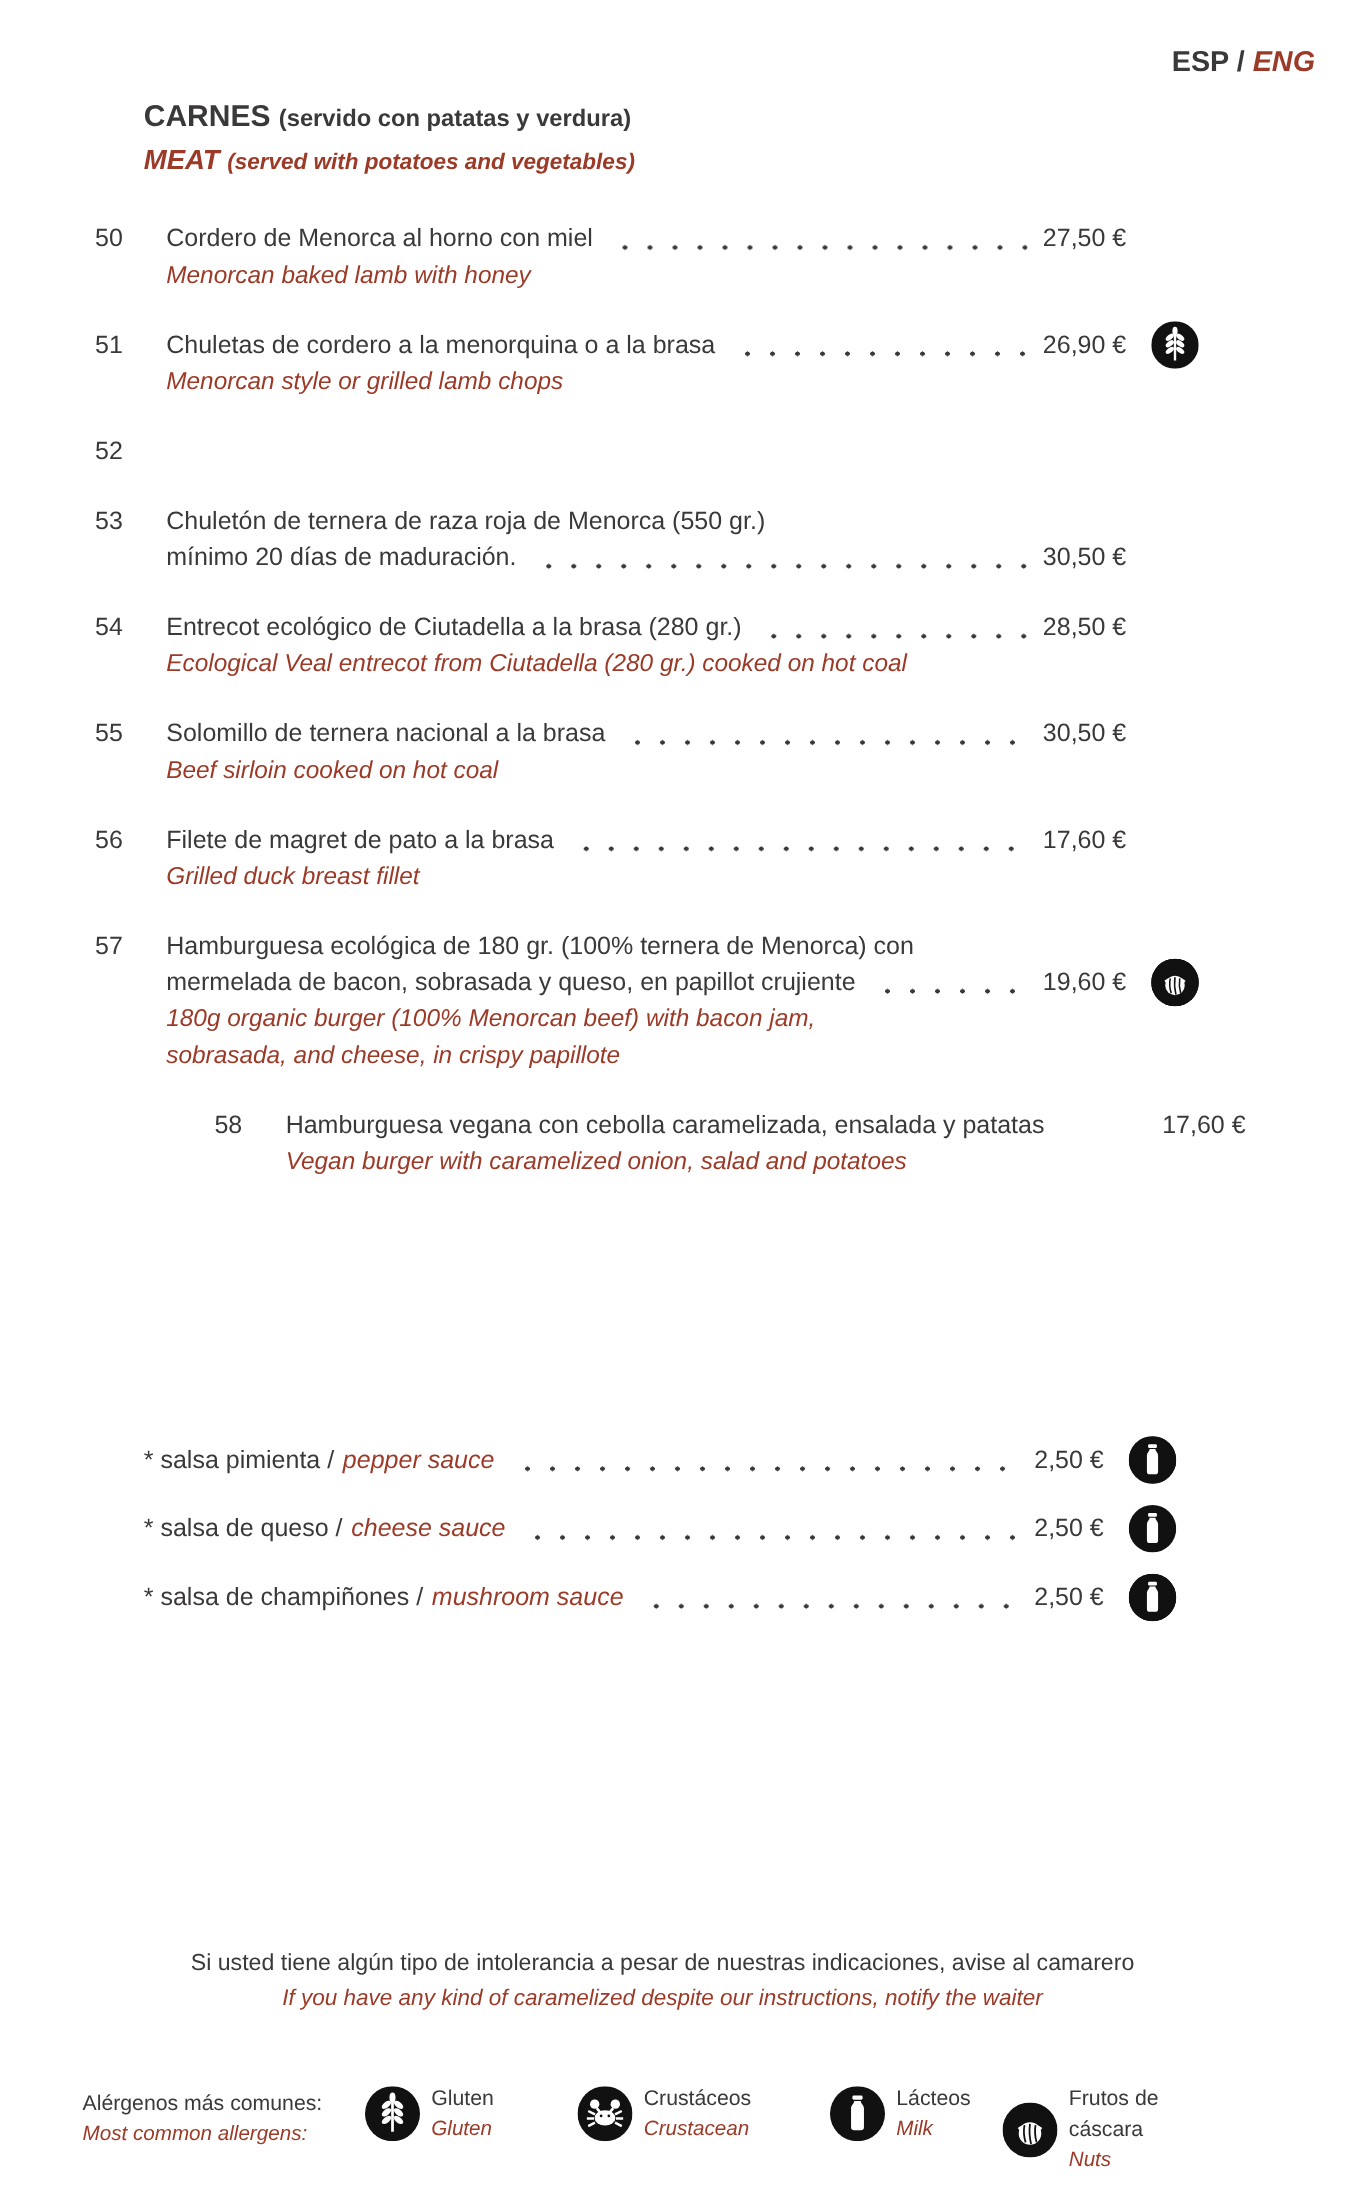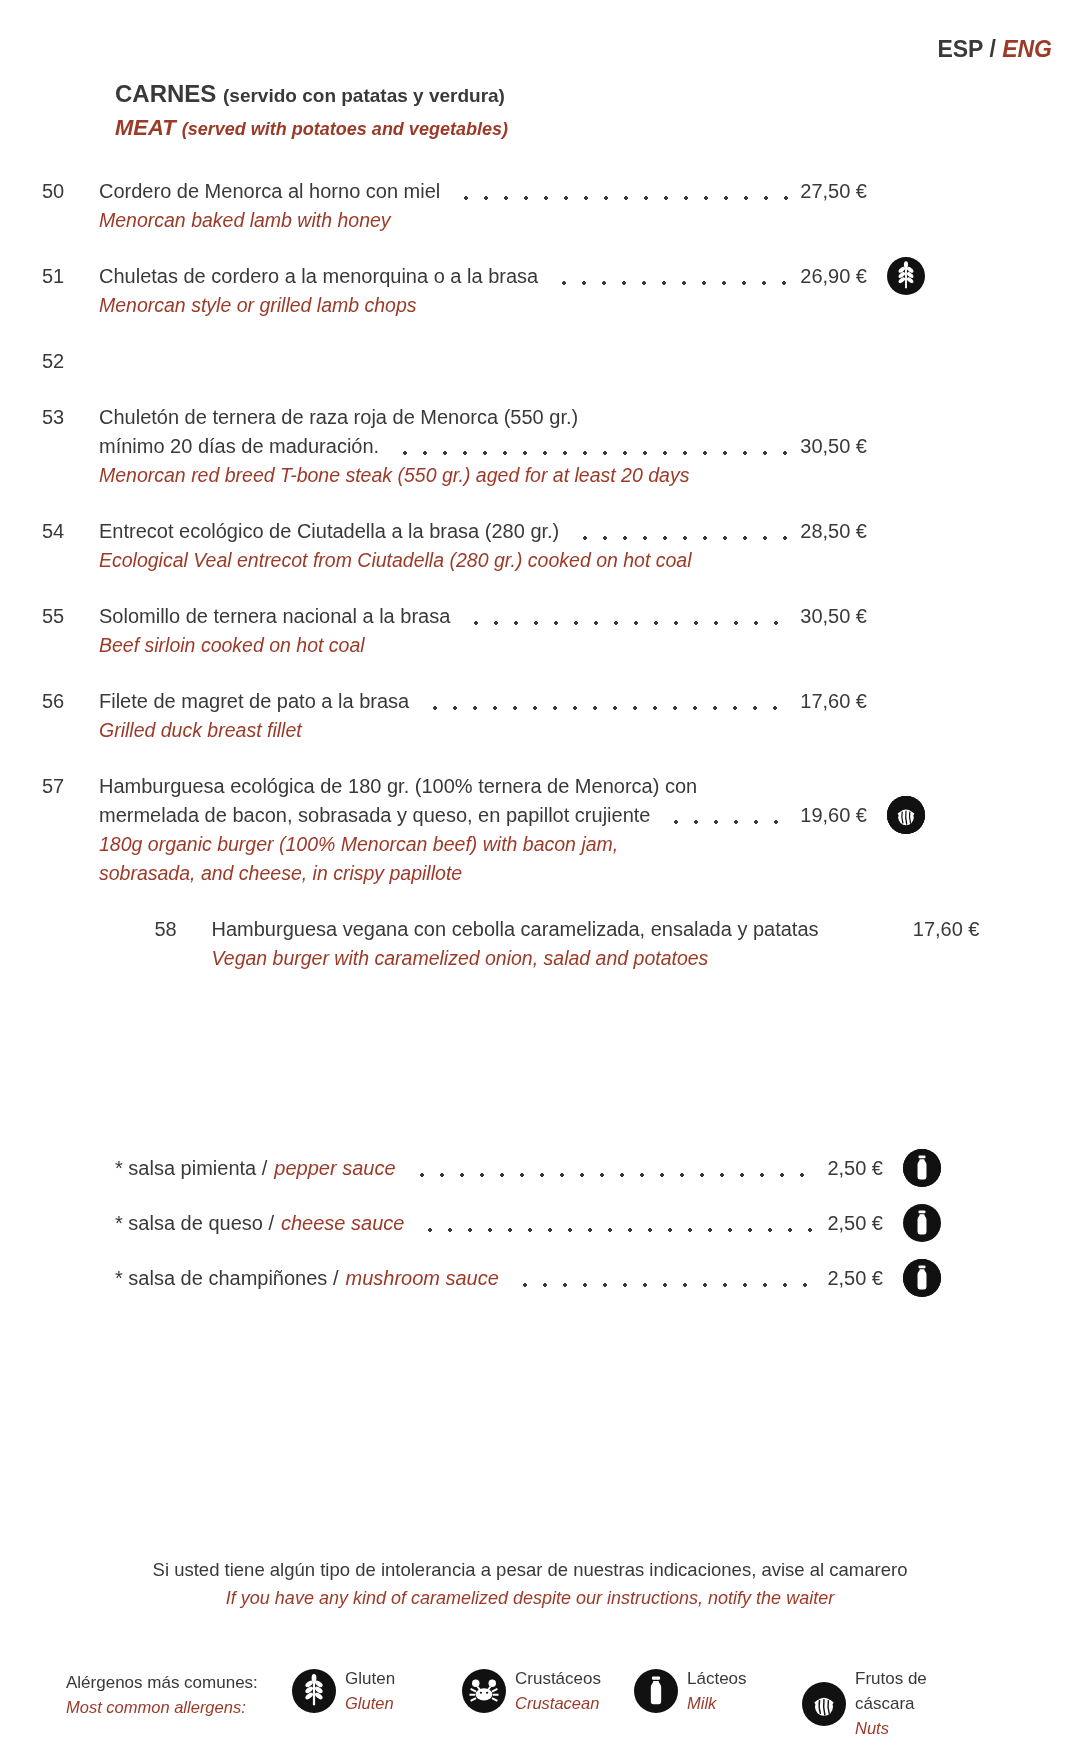--- a/index.html
+++ b/index.html
@@ -16,21 +16,21 @@
   #lang-toggle{position:absolute;top:36px;right:40px;font-size:23px;font-weight:bold;white-space:nowrap;}
   #lang-toggle .eng{color:var(--accent);font-style:italic;}
   
   #section-header{position:absolute;left:115px;top:78px;line-height:32px;}
   .sec-es{font-size:24px;font-weight:bold;}
   .sec-es .sub{font-size:19px;}
   .sec-en{font-size:22px;font-weight:bold;font-style:italic;color:var(--accent);}
   .sec-en .sub{font-size:18px;}
   
   #items{position:absolute;left:0;top:177px;width:1092px;}
-  .item{display:flex;margin-bottom:27px;padding-left:42px;}
+  .item{display:flex;margin-bottom:27px;padding-left:76px;}
   .item.extra-top{margin-top:14px;justify-content:center;}
   .num{width:57px;flex:none;font-size:20px;line-height:29px;}
   .content{width:768px;flex:none;}
   .line{display:flex;position:relative;line-height:29px;font-size:20px;white-space:nowrap;}
   .es-text{flex:none;}
   .leader{flex:1 1 auto;min-width:18px;margin:0 12px 0 16px;
     background-image:radial-gradient(circle,#3b3838 1.8px,rgba(0,0,0,0) 2px);
     background-size:20px 6px;background-repeat:repeat-x;background-position:left bottom 5px;}
   .leader.empty{background:none;}
   .price{flex:none;text-align:right;}
@@ -120,21 +120,20 @@
       <div class="num">53</div>
       <div class="content">
         <div class="line">
           <span class="es-text">Chuletón de ternera de raza roja de Menorca (550 gr.)</span>
         </div>
         <div class="line">
           <span class="es-text">mínimo 20 días de maduración.</span>
           <span class="leader"></span>
           <span class="price">30,50 €</span>
         </div>
-        <div class="en-line">Menorcan red breed  T-bone steak (550 gr.) aged for at least 20 days</div>
       </div>
     </div>
     <div class="item">
       <div class="num">54</div>
       <div class="content">
         <div class="line">
           <span class="es-text">Entrecot ecológico de Ciutadella a la brasa (280 gr.)</span>
           <span class="leader"></span>
           <span class="price">28,50 €</span>
         </div>
@@ -335,21 +334,21 @@
           <path d="M12.7 20.5 L7.8 18 M12 23.5 L6.8 23.5 M12.7 26.5 L7.8 29 M27.3 20.5 L32.2 18 M28 23.5 L33.2 23.5 M27.3 26.5 L32.2 29" stroke="#fff" stroke-width="1.8"></path>
           <circle cx="17.2" cy="21.6" r="1" fill="#111111"></circle>
           <circle cx="22.8" cy="21.6" r="1" fill="#111111"></circle>
         </svg>
       </span>
       <span class="glabels">
         <div class="legend-es">Crustáceos</div>
         <div class="legend-en">Crustacean</div>
       </span>
     </div>
-    <div class="legend-group" style="left: 634px;">
+    <div class="legend-group" style="left: 664px;">
       <span class="gicon">
         <svg viewBox="0 0 40 40" xmlns="http://www.w3.org/2000/svg">
           <circle cx="20" cy="20" r="20" fill="#111111"></circle>
           <rect x="16.3" y="6.8" width="7.4" height="3" rx="1" fill="#fff"></rect>
           <path d="M17.6 10.8 h4.8 c0 2 2.3 3 2.3 5.4 V29.6 a2.4 2.4 0 0 1 -2.4 2.4 h-4.6 a2.4 2.4 0 0 1 -2.4 -2.4 V16.2 c0 -2.4 2.3 -3.4 2.3 -5.4 Z" fill="#fff"></path>
         </svg>
       </span>
       <span class="glabels">
         <div class="legend-es">Lácteos</div>
         <div class="legend-en">Milk</div>

